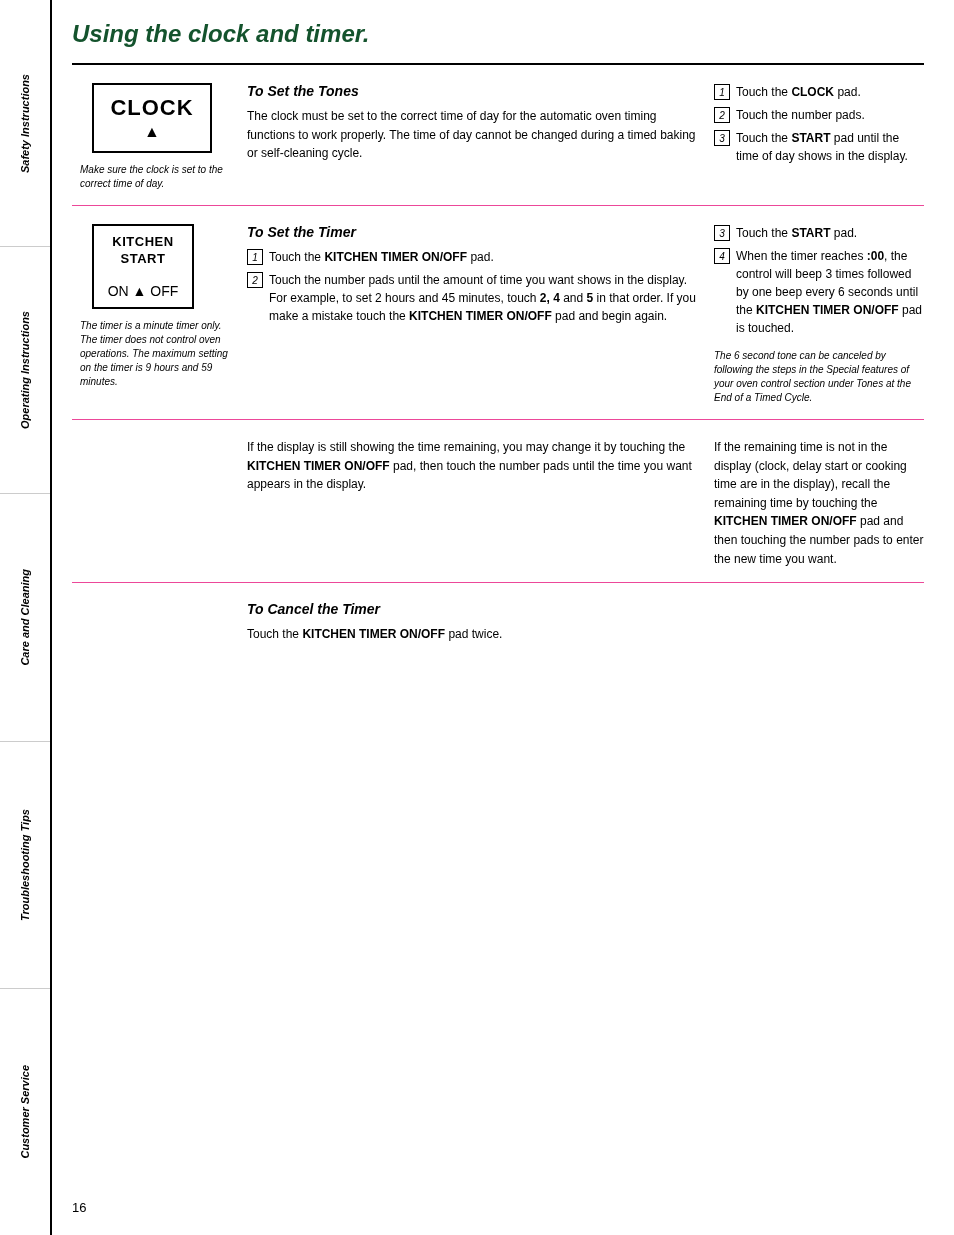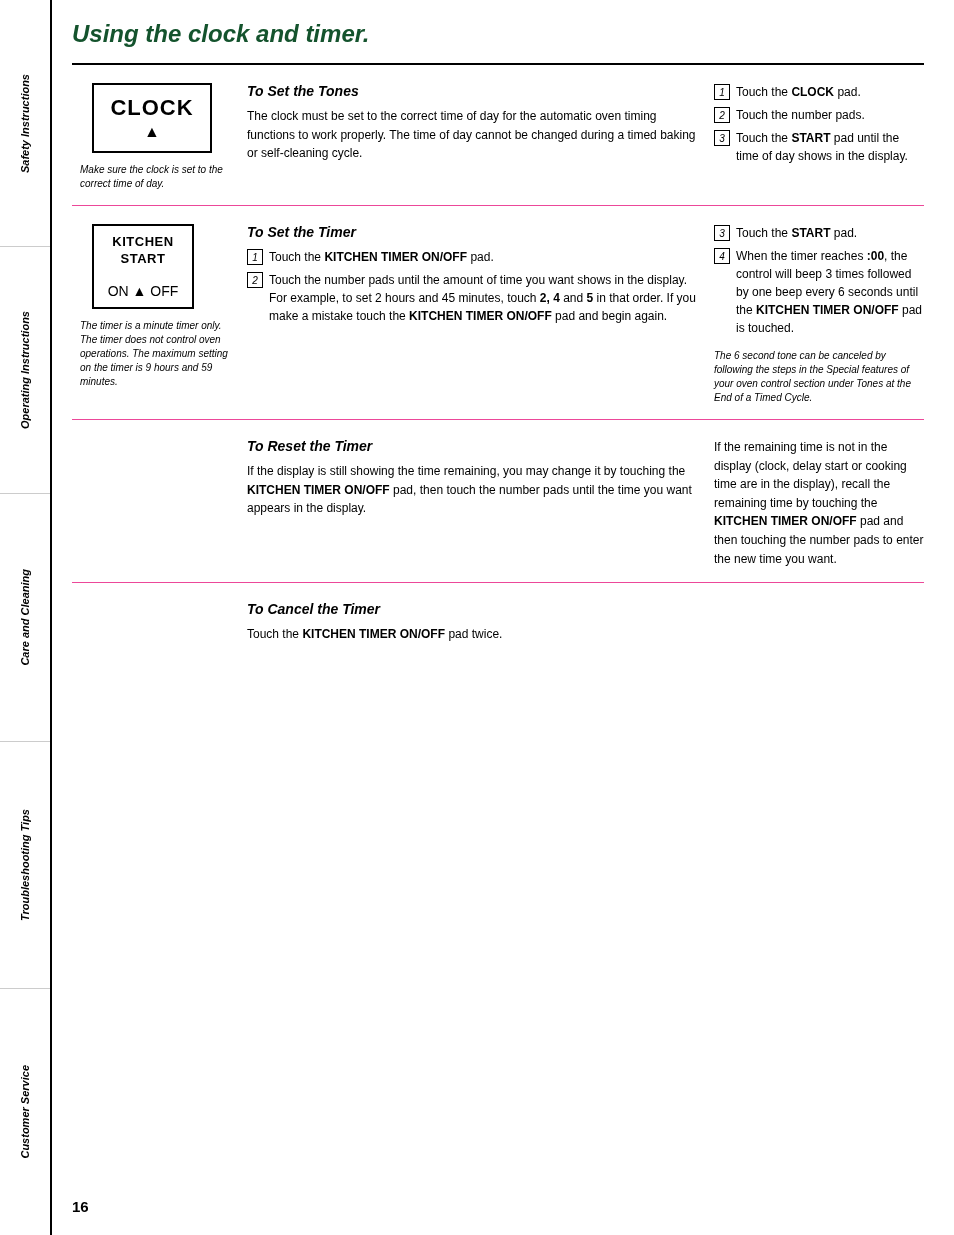--- a/index.html
+++ b/index.html
@@ -201,23 +201,22 @@
     i { font-style: italic; }
 
     .italic-small {
       font-size: 10px;
       font-style: italic;
       line-height: 1.4;
     }
 
     
     .page-number {
-      font-size: 15px;
+      font-size: 13px;
       margin-top: 10px;
-      font-weight: bold;
     }
   </style>
 </head>
 <body>
 
 <div class="sidebar">
   <div class="sidebar-section">
     <span class="sidebar-label">Safety Instructions</span>
   </div>
   <div class="sidebar-section">
@@ -322,21 +321,20 @@
           <i>The 6 second tone can be canceled by following the steps in the Special features of your oven control section under Tones at the End of a Timed Cycle.</i>
         </p>
       </div>
     </div>
   </div>
 
   <div class="section">
     <div class="section-image" style="width:175px;flex-shrink:0;"></div>
     <div class="section-content">
       <div class="section-middle">
-        <div class="section-heading">To Reset the Timer</div>
         <div class="section-text">
           If the display is still showing the time remaining, you may change it by touching the <b>KITCHEN TIMER ON/OFF</b> pad, then touch the number pads until the time you want appears in the display.
         </div>
       </div>
       <div class="section-right">
         <div class="section-text">
           If the remaining time is not in the display (clock, delay start or cooking time are in the display), recall the remaining time by touching the <b>KITCHEN TIMER ON/OFF</b> pad and then touching the number pads to enter the new time you want.
         </div>
       </div>
     </div>

